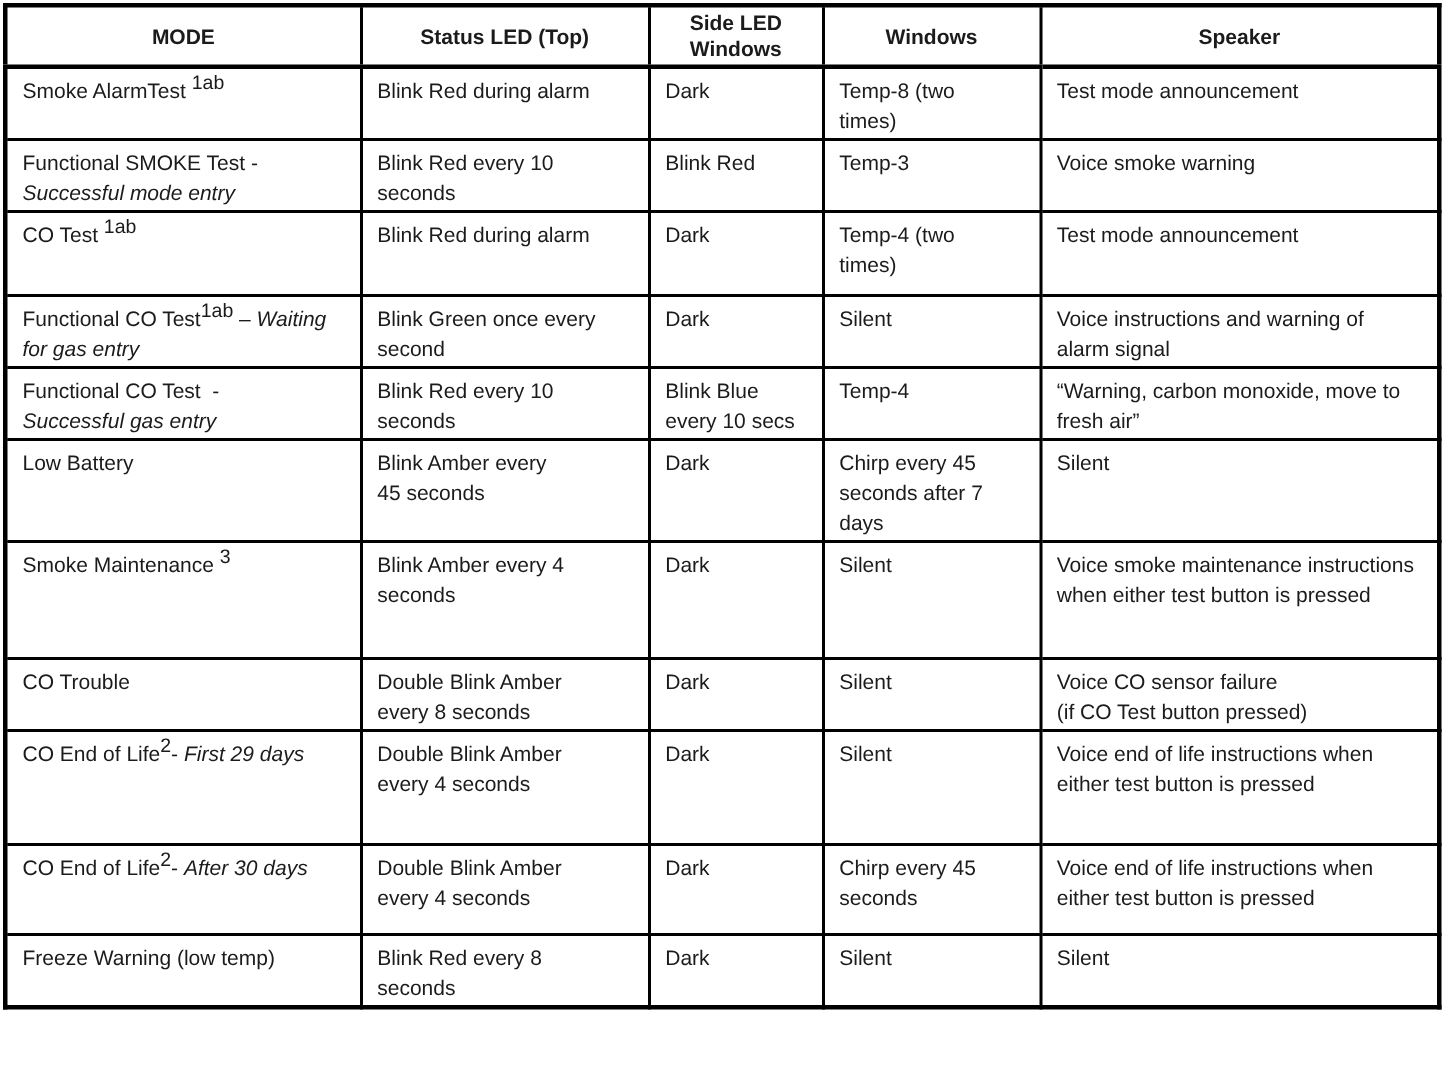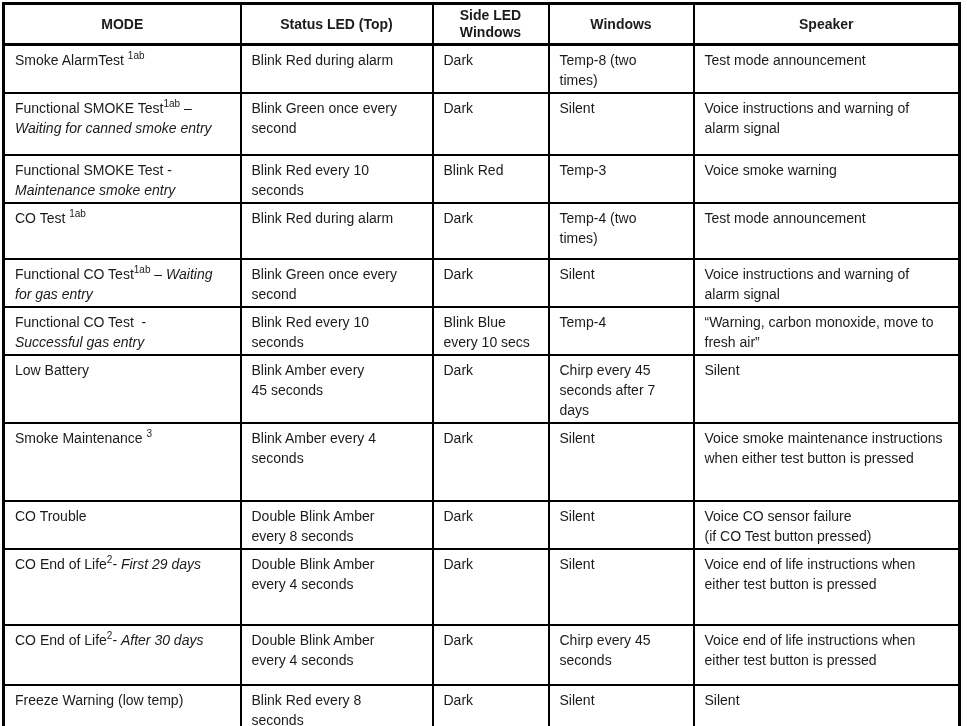--- a/index.html
+++ b/index.html
@@ -45,21 +45,21 @@
   }
   table.mode-table tbody td{
     font-size:14px;
     font-weight:normal;
     text-align:left;
     vertical-align:top;
     padding:4px 8px 2px 10px;
     line-height:20px;
   }
   table.mode-table tbody td sup{
-    font-size:10px;
+    font-size:13px;
     line-height:0;
     vertical-align:super;
     letter-spacing:0;
   }
   table.mode-table tbody td i{
     font-style:italic;
   }
 </style>
 </head>
 <body>
@@ -84,31 +84,22 @@
   </thead>
   <tbody>
       <tr style="height: 44px;">
         <td>Smoke AlarmTest <sup>1ab</sup></td>
         <td>Blink Red during alarm</td>
         <td>Dark</td>
         <td>Temp-8 (two
 times)</td>
         <td>Test mode announcement</td>
       </tr>
-      <tr style="height: 62px;">
-        <td>Functional SMOKE Test<sup>1ab</sup> –<br><i>Waiting for canned smoke entry</i></td>
-        <td>Blink Green once every
-second</td>
-        <td>Dark</td>
-        <td>Silent</td>
-        <td>Voice instructions and warning of
-alarm signal</td>
-      </tr>
       <tr style="height: 42px;">
-        <td>Functional SMOKE Test -<br><i>Maintenance smoke entry</i></td>
+        <td>Functional SMOKE Test -<br><i>Successful mode entry</i></td>
         <td>Blink Red every 10
 seconds</td>
         <td>Blink Red</td>
         <td>Temp-3</td>
         <td>Voice smoke warning</td>
       </tr>
       <tr style="height: 56px;">
         <td>CO Test <sup>1ab</sup></td>
         <td>Blink Red during alarm</td>
         <td>Dark</td>

